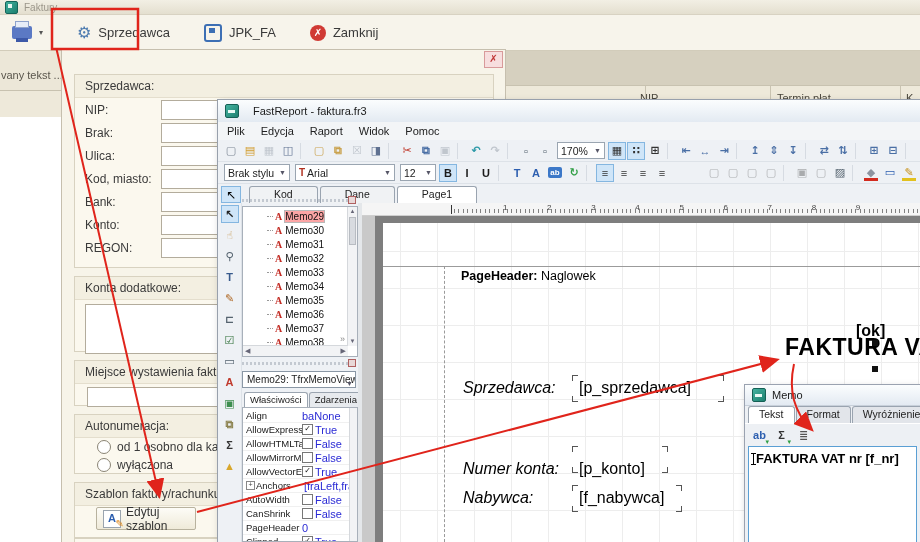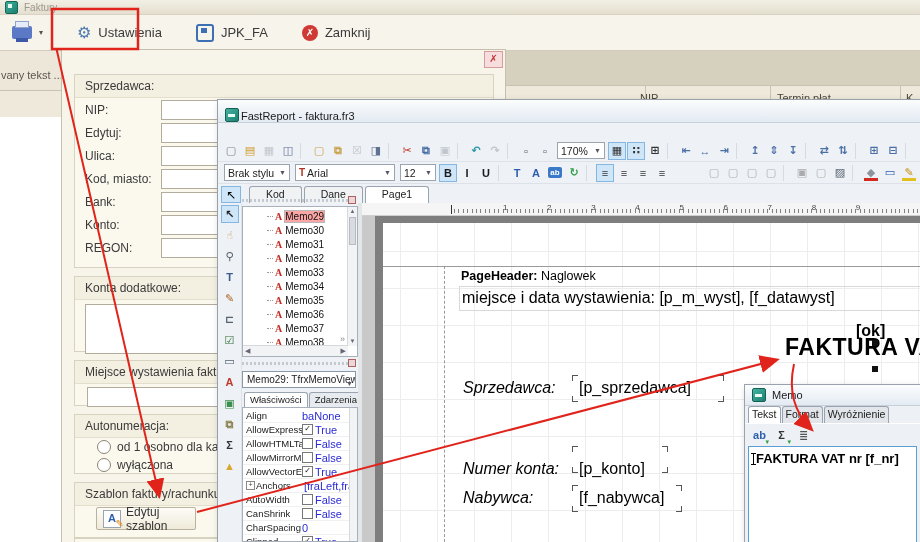--- a/index.html
+++ b/index.html
@@ -52,21 +52,21 @@
   .tpl-btn{position:absolute;left:21px;top:24px;width:100px;height:23px;background:linear-gradient(#fdfcf7,#efead9);
     border:1px solid #b8b29e;border-radius:2px;display:flex;align-items:center;gap:5px;padding-left:6px;box-sizing:border-box;font-size:12px;color:#333;}
   .tpl-ico{width:16px;height:16px;background:#fff;border:1px solid #9aa4ae;position:relative;font-weight:bold;font-size:11px;
     color:#2d5fb0;text-align:center;line-height:15px;flex:none;}
   .tpl-ico::after{content:"✎";position:absolute;right:-4px;bottom:-4px;font-size:10px;color:#e08a1e;}
 
   
   .fastreport{left:218px;top:100px;width:702px;height:442px;background:#eef1f5;z-index:20;
     box-shadow:0 0 0 1px #98a0ac,2px 3px 8px rgba(0,0,0,.25);}
   .fr-title{position:absolute;left:0;top:0;right:0;height:22px;background:linear-gradient(#fbfdfe,#e3eaf2);
-    border-bottom:1px solid #c8d0da;display:flex;align-items:flex-end;gap:2px;padding-left:7px;font-size:11px;color:#1a1a1a;}
+    border-bottom:1px solid #c8d0da;display:flex;align-items:center;gap:14px;padding-left:7px;font-size:11px;color:#1a1a1a;}
   .fr-ico{width:12px;height:12px;background:linear-gradient(135deg,#45b3a0,#1d8070);border:1px solid #156055;border-radius:2px;position:relative;flex:none;}
   .fr-ico::after{content:"";position:absolute;left:2px;top:5px;width:7px;height:3px;background:#eafaf5;}
   .fr-menu{position:absolute;left:0;top:22px;right:0;height:18px;background:#f3f5f7;display:flex;gap:16px;
     align-items:center;padding-left:9px;font-size:11px;color:#222;}
   .fr-tb{position:absolute;left:0;right:0;height:22px;background:#eef1f5;border-bottom:1px solid #dde2e8;
     display:flex;align-items:center;gap:1px;padding-left:4px;box-sizing:border-box;overflow:hidden;}
   .tb1{top:40px;} .tb2{top:62px;}
   .tbi{position:relative;width:18px;height:18px;display:flex;align-items:center;justify-content:center;
     font-size:11px;font-weight:600;color:#444;flex:none;}
   .tbi .g{pointer-events:none;}
@@ -79,21 +79,21 @@
   .combo{height:17px;background:#fff;border:1px solid #9aa5b1;display:flex;align-items:center;
     font-size:10.5px;color:#222;padding:0 3px;box-sizing:border-box;flex:none;margin:0 2px;}
   .combo .cv{flex:1;overflow:hidden;white-space:nowrap;}
   .combo .ca{font-size:7px;color:#556;margin-left:3px;}
   .combo .tt{color:#b03020;font-weight:bold;margin-right:2px;font-size:10px;}
   .w-style{width:66px;} .w-font{width:100px;} .w-size{width:36px;} .w-zoom{width:48px;}
   .right-cluster{margin-left:auto;margin-right:2px;display:flex;gap:1px;align-items:center;}
   .fr-tabrow{position:absolute;left:0;top:84px;right:0;height:19px;background:#eef1f5;display:flex;align-items:flex-end;gap:2px;padding-left:3px;}
   .cursor-btn{width:20px;height:17px;background:#cfe5f8;border:1px solid #84b6e0;box-sizing:border-box;
     display:flex;align-items:center;justify-content:center;font-size:12px;margin-right:6px;margin-bottom:0px;}
-  .fr-tab{height:16px;padding:0 16px;font-size:10.5px;color:#222;background:#f0f2f4;border:1px solid #9aa4b0;
+  .fr-tab{height:16px;padding:0 24px;font-size:10.5px;color:#222;background:#f0f2f4;border:1px solid #9aa4b0;
     border-bottom:none;border-radius:3px 3px 0 0;line-height:15px;}
   .fr-tab.on{background:#fff;}
   .fr-tools{position:absolute;left:0;top:103px;width:24px;bottom:0;background:#eef1f5;border-right:1px solid #dde2e8;
     display:flex;flex-direction:column;align-items:center;padding-top:2px;gap:3px;box-sizing:border-box;}
   .tool{width:18px;height:18px;display:flex;align-items:center;justify-content:center;font-size:11px;font-weight:bold;flex:none;}
   .tool.on{background:#cfe5f8;border:1px solid #84b6e0;box-sizing:border-box;}
 
   .grip{position:absolute;left:24px;width:116px;height:8px;
     background:repeating-linear-gradient(90deg,#c3c9d1 0 2px,transparent 2px 4px);background-size:100% 3px;background-repeat:no-repeat;background-position:0 3px;}
   .grip .gi{position:absolute;right:2px;top:0;width:8px;height:8px;border:1px solid #b06060;background:#e8d8d8;box-sizing:border-box;}
@@ -165,21 +165,21 @@
   .tick.tr{right:0;top:0;border-right-width:1px;border-top-width:1px;}
   .tick.bl{left:0;bottom:0;border-left-width:1px;border-bottom-width:1px;}
   .tick.br{right:0;bottom:0;border-right-width:1px;border-bottom-width:1px;}
 
   
   .memo-dlg{left:745px;top:385px;width:175px;height:157px;background:#edf0f4;z-index:30;
     box-shadow:0 0 0 1px #9aa2b0,2px 3px 8px rgba(0,0,0,.25);}
   .memo-title{position:absolute;left:0;top:0;right:0;height:20px;background:linear-gradient(#fbfdfe,#e3eaf2);
     border-bottom:1px solid #c8d0da;display:flex;align-items:center;gap:6px;padding-left:7px;font-size:11px;color:#1a1a1a;}
   .memo-tabs{position:absolute;left:0;top:20px;right:0;height:18px;display:flex;align-items:flex-end;gap:1px;padding-left:3px;}
-  .memo-tab{height:16px;padding:0 3px;font-size:10.5px;color:#222;background:#e2e5ea;border:1px solid #9aa4b0;border-bottom:none;
+  .memo-tab{height:16px;padding:0 10px;font-size:10.5px;color:#222;background:#e2e5ea;border:1px solid #9aa4b0;border-bottom:none;
     border-radius:3px 3px 0 0;line-height:15px;}
   .memo-tab.on{background:#fff;}
   .memo-tb{position:absolute;left:0;top:38px;right:0;height:22px;background:#edf0f4;border-top:1px solid #fff;
     display:flex;align-items:center;gap:3px;padding-left:5px;}
   .mtbi{position:relative;width:19px;height:18px;display:flex;align-items:center;justify-content:center;font-size:11px;font-weight:bold;color:#333;}
   .mtbi.dd::after{content:"▾";position:absolute;right:0px;bottom:-2px;font-size:7px;color:#2f9e44;}
   .memo-edit{position:absolute;left:3px;top:61px;right:3px;bottom:-2px;background:#fff;border:1px solid #5a9fd4;
     padding:4px 3px;box-sizing:border-box;font-size:13px;font-weight:bold;color:#000;white-space:nowrap;overflow:hidden;}
   .ibeam{display:inline-block;width:1px;height:12px;background:#000;position:relative;margin:0 2px -2px 1px;}
   .ibeam::before,.ibeam::after{content:"";position:absolute;left:-2px;width:5px;height:1px;background:#000;}
@@ -196,21 +196,21 @@
     <span class="app-ico"></span>
     <span class="main-title-text">Faktury</span>
   </div>
   <div class="abs main-toolbar">
     <div class="mt-btn">
       <span class="printer-icon"></span>
       <span class="dd-arrow">▾</span>
     </div>
     <div class="mt-btn">
       <span class="gear">⚙</span>
-      <span>Ustawienia</span>
+      <span>Sprzedawca</span>
     </div>
     <div class="mt-btn">
       <span class="jpk-ico"></span>
       <span>JPK_FA</span>
     </div>
     <div class="mt-btn">
       <span class="close-circ">✗</span>
       <span>Zamknij</span>
     </div>
   </div>
@@ -232,21 +232,21 @@
 
     <div class="pgroup" style="top:24px;height:194px;">
       <div class="pgroup-title">Sprzedawca:</div>
       <div>
 
       <div class="p-row">
             <span class="p-label">NIP:</span>
             <span class="p-input"></span>
           </div>
           <div class="p-row">
-            <span class="p-label">Edytuj:</span>
+            <span class="p-label">Brak:</span>
             <span class="p-input"></span>
           </div>
           <div class="p-row">
             <span class="p-label">Ulica:</span>
             <span class="p-input"></span>
           </div>
           <div class="p-row">
             <span class="p-label">Kod, miasto:</span>
             <span class="p-input"></span>
           </div>
@@ -298,20 +298,28 @@
       </div>
     </div>
     <div class="pgroup" style="top:488px;height:6px;"></div>
   </div>
 
   <div class="abs fastreport">
     <div class="fr-title">
       <span class="fr-ico"></span>
       <span>FastReport - faktura.fr3</span>
     </div>
+    <div class="fr-menu">
+
+    <span class="fr-menu-item">Plik</span>
+        <span class="fr-menu-item">Edycja</span>
+        <span class="fr-menu-item">Raport</span>
+        <span class="fr-menu-item">Widok</span>
+        <span class="fr-menu-item">Pomoc</span>
+      </div>
 
     <div class="fr-tb tb1">
       <span style="display:flex;gap:1px;align-items:center;">
 
       <span class="tbi" style="color: rgb(125, 135, 148);">
             <span class="g">▢</span>
           </span>
           <span class="tbi" style="color: rgb(210, 154, 42);">
             <span class="g">▤</span>
           </span>
@@ -725,21 +733,21 @@
           </div>
           <div class="prop-row check-off">
 
             <span class="prop-name">CanShrink</span>
             <span class="prop-box"></span>
 
             <span class="prop-value">False</span>
           </div>
           <div class="prop-row plain">
 
-            <span class="prop-name">CharSpacing</span>
+            <span class="prop-name">PageHeader</span>
 
             <span class="prop-value">0</span>
           </div>
           <div class="prop-row check-on">
 
             <span class="prop-name">Clipped</span>
             <span class="prop-box"></span>
 
             <span class="prop-value">True</span>
           </div>
@@ -757,21 +765,20 @@
           
         <span class="ruler-num" style="left: 141px;">1</span><span class="ruler-num" style="left: 185.1px;">2</span><span class="ruler-num" style="left: 229.2px;">3</span><span class="ruler-num" style="left: 273.3px;">4</span><span class="ruler-num" style="left: 317.4px;">5</span><span class="ruler-num" style="left: 361.5px;">6</span><span class="ruler-num" style="left: 405.6px;">7</span><span class="ruler-num" style="left: 449.7px;">8</span><span class="ruler-num" style="left: 493.8px;">9</span></span>
       </div>
       <div class="page-dark-l"></div>
       <div class="page-dark-t"></div>
 
       <div class="page">
         <div class="band-line"></div>
         <div class="dash-v"></div>
         <div class="band-label"><b>PageHeader:</b><span> Naglowek</span></div>
-        <div class="hdr-memo">miejsce i data wystawienia: [p_m_wyst], [f_datawyst]</div>
         <div class="ok-memo">[ok]</div>
         <div class="big-title">FAKTURA VAT nr [f_nr]</div>
         <span class="handle h1"></span>
         <span class="handle h2"></span>
 
         <div class="d-label r1">Sprzedawca:</div>
         <div class="d-value r1">[p_sprzedawca]</div>
         <div class="tickbox tb-1">
           <span class="tick tl"></span>
             <span class="tick tr"></span>

